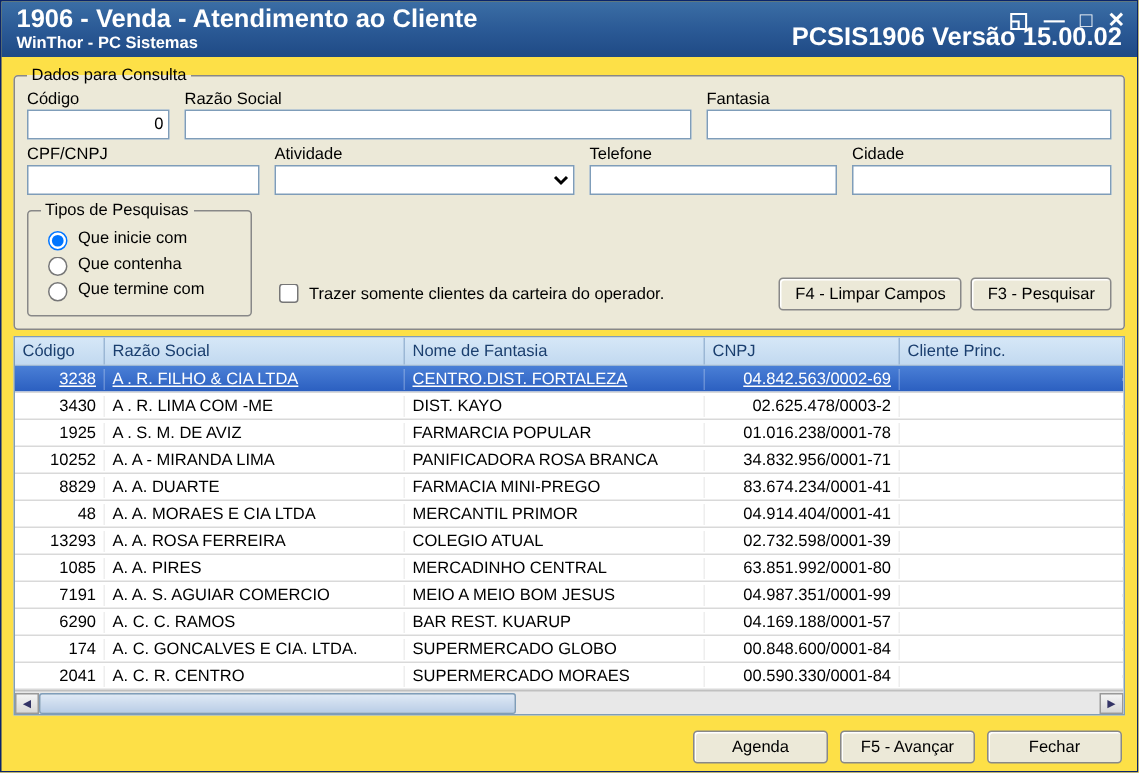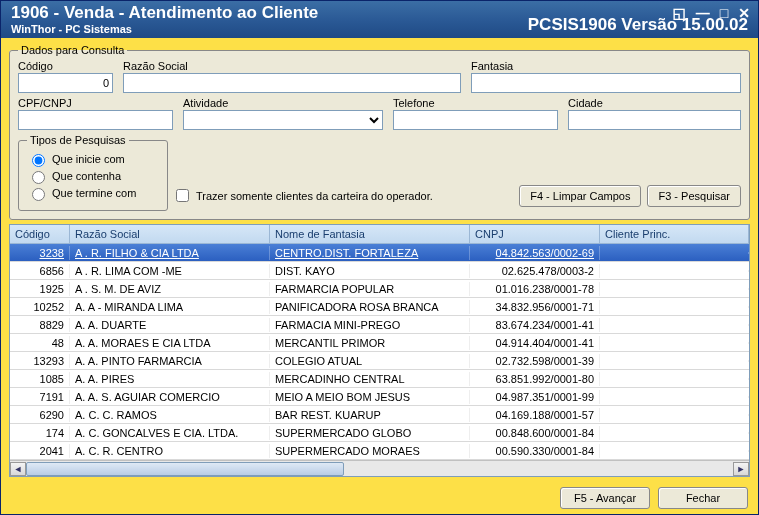--- a/index.html
+++ b/index.html
@@ -167,21 +167,21 @@
     background: linear-gradient(#dfe9f5,#b9cde6);
     border: 1px solid #7f9db9;
     border-radius: 2px;
   }
   .footer-btns {
     display: flex;
     justify-content: flex-end;
     gap: 8px;
     padding: 6px 2px 0 2px;
   }
-  .inner-flex { display: flex; align-items: flex-end; gap: 4px; }
+  .inner-flex { display: flex; align-items: flex-end; gap: 14px; }
   .tipos-box { width: 150px; }
 </style>
 </head>
 <body>
 
 <div class="window">
 
   <div class="titlebar">
     <div class="main-title">1906 - Venda - Atendimento ao Cliente</div>
     <div class="sub-title">WinThor - PC Sistemas</div>
@@ -272,21 +272,21 @@
       </div>
       <div class="grid-body" id="grid-body">
           <div class="grid-row selected">
             <div class="gc col-codigo">3238</div>
             <div class="gc col-razao">A . R. FILHO &amp; CIA LTDA</div>
             <div class="gc col-nomef">CENTRO.DIST. FORTALEZA</div>
             <div class="gc col-cnpj">04.842.563/0002-69</div>
             <div class="gc col-cli"></div>
           </div>
           <div class="grid-row">
-            <div class="gc col-codigo">6856</div>
+            <div class="gc col-codigo">3430</div>
             <div class="gc col-razao">A . R. LIMA COM -ME</div>
             <div class="gc col-nomef">DIST. KAYO</div>
             <div class="gc col-cnpj">02.625.478/0003-2</div>
             <div class="gc col-cli"></div>
           </div>
           <div class="grid-row">
             <div class="gc col-codigo">1925</div>
             <div class="gc col-razao">A . S. M. DE AVIZ</div>
             <div class="gc col-nomef">FARMARCIA POPULAR</div>
             <div class="gc col-cnpj">01.016.238/0001-78</div>
@@ -308,21 +308,21 @@
           </div>
           <div class="grid-row">
             <div class="gc col-codigo">48</div>
             <div class="gc col-razao">A. A. MORAES E CIA LTDA</div>
             <div class="gc col-nomef">MERCANTIL PRIMOR</div>
             <div class="gc col-cnpj">04.914.404/0001-41</div>
             <div class="gc col-cli"></div>
           </div>
           <div class="grid-row">
             <div class="gc col-codigo">13293</div>
-            <div class="gc col-razao">A. A. PINTO FARMARCIA</div>
+            <div class="gc col-razao">A. A. ROSA FERREIRA</div>
             <div class="gc col-nomef">COLEGIO ATUAL</div>
             <div class="gc col-cnpj">02.732.598/0001-39</div>
             <div class="gc col-cli"></div>
           </div>
           <div class="grid-row">
             <div class="gc col-codigo">1085</div>
             <div class="gc col-razao">A. A. PIRES</div>
             <div class="gc col-nomef">MERCADINHO CENTRAL</div>
             <div class="gc col-cnpj">63.851.992/0001-80</div>
             <div class="gc col-cli"></div>
@@ -359,18 +359,19 @@
       <div class="hscroll">
         <div class="arrow">◄</div>
         <div class="track">
             <div class="thumb"></div>
           </div>
         <div class="arrow">►</div>
       </div>
     </div>
 
     <div class="footer-btns">
+      <button class="btn">Agenda</button>
       <button class="btn">F5 - Avançar</button>
       <button class="btn">Fechar</button>
     </div>
 
   </div>
 </div>
 
 </body></html>

